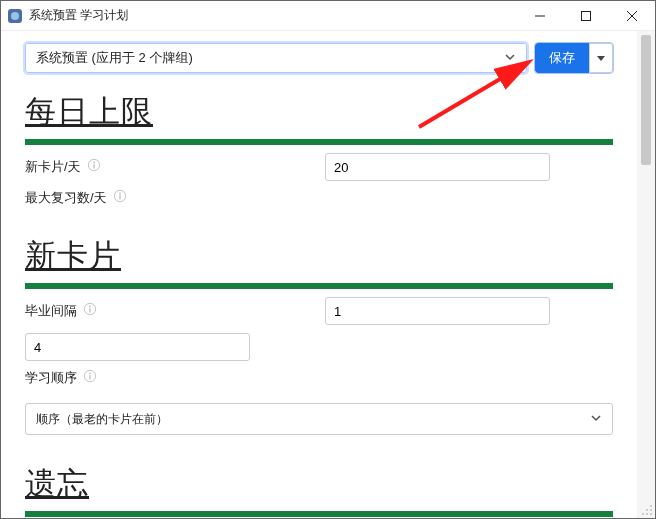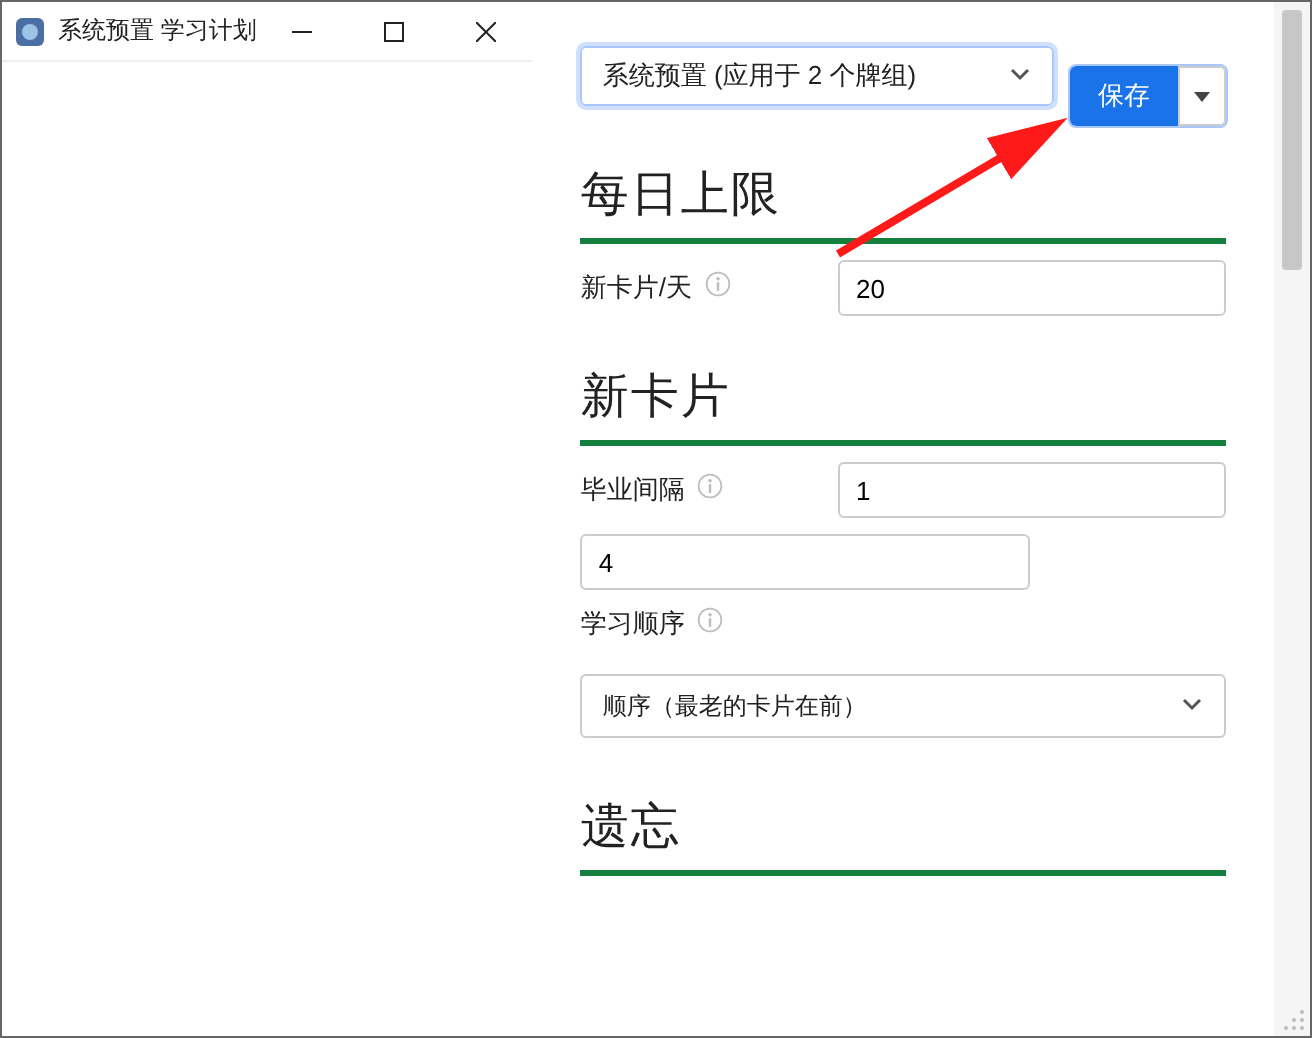--- a/index.html
+++ b/index.html
@@ -1,37 +1,37 @@
 <!DOCTYPE html>
 <html><head>
 <meta charset="utf-8">
 <style>
   * { box-sizing: border-box; }
   html,body { margin:0; padding:0; font-family: "Segoe UI", "Microsoft YaHei", sans-serif; font-size:13px; color:#222; background:#fff; }
-  .window { width:656px; height:519px; border:1px solid #666; display:flex; flex-direction:row; background:#fff; position:relative; }
+  .window { width:656px; height:519px; border:1px solid #666; display:flex; flex-direction:column; background:#fff; position:relative; }
   
   .titlebar { height:30px; display:flex; align-items:center; padding:0 0 0 6px; border-bottom:1px solid #eee; }
   .titlebar .app-icon { width:16px; height:16px; margin-right:6px; }
   .titlebar .title { flex:0 0 auto; font-size:12px; }
   .titlebar .spacer { flex:1; }
   .win-btn { width:46px; height:30px; display:flex; align-items:center; justify-content:center; }
   
   .client { flex:1; overflow:hidden; display:flex; }
   .scroll-area { flex:1; overflow-y:auto; padding:10px 24px 10px 24px; }
   .scrollbar-gutter { width:18px; background:#f5f5f5; position:relative; }
   .scrollbar-thumb { position:absolute; top:4px; left:4px; right:4px; height:130px; background:#c8c8c8; border-radius:2px; }
   
   .toprow { display:flex; align-items:center; gap:8px; margin:2px 0 18px 0; }
   .preset-select { flex:1; height:30px; border:1px solid #aac6ff; outline:2px solid #cfe0ff; border-radius:3px; display:flex; align-items:center; padding:0 10px; justify-content:space-between; background:#fff; }
   .preset-select .chev { color:#666; }
   .save-btn { height:30px; padding:0 14px; background:#1a73e8; color:#fff; border:none; border-radius:3px 0 0 3px; font-size:13px; }
   .save-more { height:30px; width:24px; border:1px solid #ccc; border-radius:0 3px 3px 0; background:#fff; display:flex; align-items:center; justify-content:center; color:#444; }
-  .save-group { display:flex; outline:1px solid #aac6ff; border-radius:3px;margin-top:20px; }
+  .save-group { display:flex; outline:1px solid #aac6ff; border-radius:3px; }
   
-  h2.section { font-size:24px; font-weight:400; margin:6px 0 8px 0; padding-bottom:6px; border-bottom:3px solid #15803d; letter-spacing:1px; }
+  h2.section { font-size:31px; font-weight:400; margin:6px 0 8px 0; padding-bottom:6px; border-bottom:6px solid #15803d; letter-spacing:1px;text-decoration:underline; }
   .row { display:flex; align-items:center; margin:8px 0; }
   .row .label { width:300px; display:flex; align-items:flex-start; gap:6px; font-size:13px; }
   .row input.text { width:225px; height:28px; border:1px solid #ccc; border-radius:3px; padding:0 8px; font-size:13px; }
   .full-select { width:100%; height:32px; border:1px solid #ccc; border-radius:3px; display:flex; align-items:center; justify-content:space-between; padding:0 10px; font-size:12px; margin-top:16px; background:#fff; }
   .info-icon { width:14px; height:14px; opacity:0.55; }
   
   .arrow-svg { position:absolute; top:56px; left:408px; pointer-events:none; }
   
   .grip { position:absolute; right:2px; bottom:2px; width:14px; height:14px; opacity:0.5; }
 </style>
@@ -95,23 +95,31 @@
           <svg class="info-icon" viewBox="0 0 16 16">
               <circle cx="8" cy="8" r="6.5" fill="none" stroke="#888" stroke-width="1"></circle>
               <circle cx="8" cy="5" r="1" fill="#888"></circle>
               <rect x="7.3" y="7" width="1.4" height="5" fill="#888"></rect>
             </svg>
         </div>
         <input class="text" value="20" style="">
       </div>
 
       <div class="row">
+        <div class="label">
+          <span>最大复习数/天</span>
+          <svg class="info-icon" viewBox="0 0 16 16">
+              <circle cx="8" cy="8" r="6.5" fill="none" stroke="#888" stroke-width="1"></circle>
+              <circle cx="8" cy="5" r="1" fill="#888"></circle>
+              <rect x="7.3" y="7" width="1.4" height="5" fill="#888"></rect>
+            </svg>
+        </div>
       </div>
 
-      <h2 class="section" style="margin-top:16px;">新卡片</h2>
+      <h2 class="section" style="margin-top:28px;">新卡片</h2>
 
 
       <div class="row">
         <div class="label">
           <span>毕业间隔</span>
           <svg class="info-icon" viewBox="0 0 16 16">
               <circle cx="8" cy="8" r="6.5" fill="none" stroke="#888" stroke-width="1"></circle>
               <circle cx="8" cy="5" r="1" fill="#888"></circle>
               <rect x="7.3" y="7" width="1.4" height="5" fill="#888"></rect>
             </svg>

